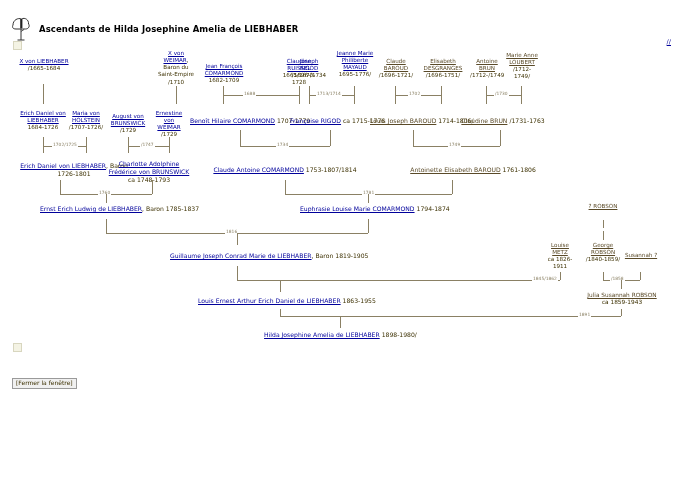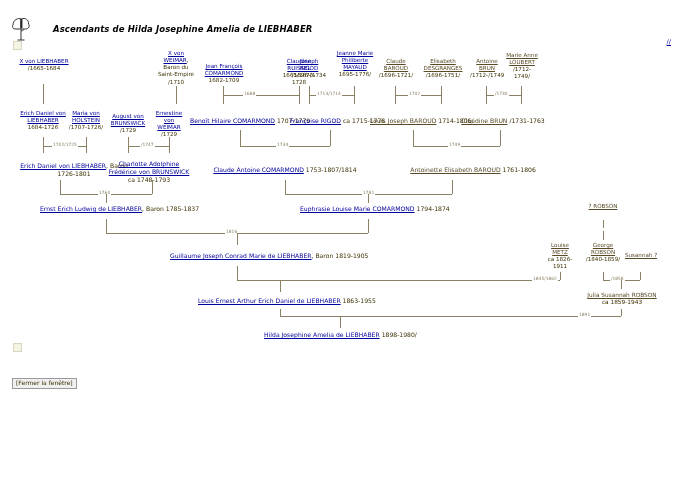--- a/index.html
+++ b/index.html
@@ -7,21 +7,21 @@
     width:679px;height:480px;
     background:#ffffff;
     font-family:"DejaVu Sans","Liberation Sans",sans-serif;
     color:#000;
     position:relative;
     overflow:hidden;
   }
   #stage{position:relative;width:679px;height:480px;}
 
   
-  .hdr{position:absolute;left:10px;top:16px;display:flex;align-items:center;gap:21px;font-style:italic;}
+  .hdr{position:absolute;left:10px;top:16px;display:flex;align-items:center;gap:7px;}
   .tree-icon{width:22px;height:26px;display:block;}
   .hdr-title{font-size:8.5px;font-weight:bold;letter-spacing:.1px;white-space:nowrap;}
 
   .topleft-mark{position:absolute;left:13px;top:41px;width:7px;height:7px;
     background:#f4f3e4;border:1px solid #d8d6bf;}
   .botleft-mark{position:absolute;left:13px;top:343px;width:7px;height:7px;
     background:#f4f3e4;border:1px solid #d8d6bf;}
   .corner-link{position:absolute;right:8px;top:38px;font-size:6.5px;color:#00009b;
     text-decoration:underline;cursor:pointer;}
 

